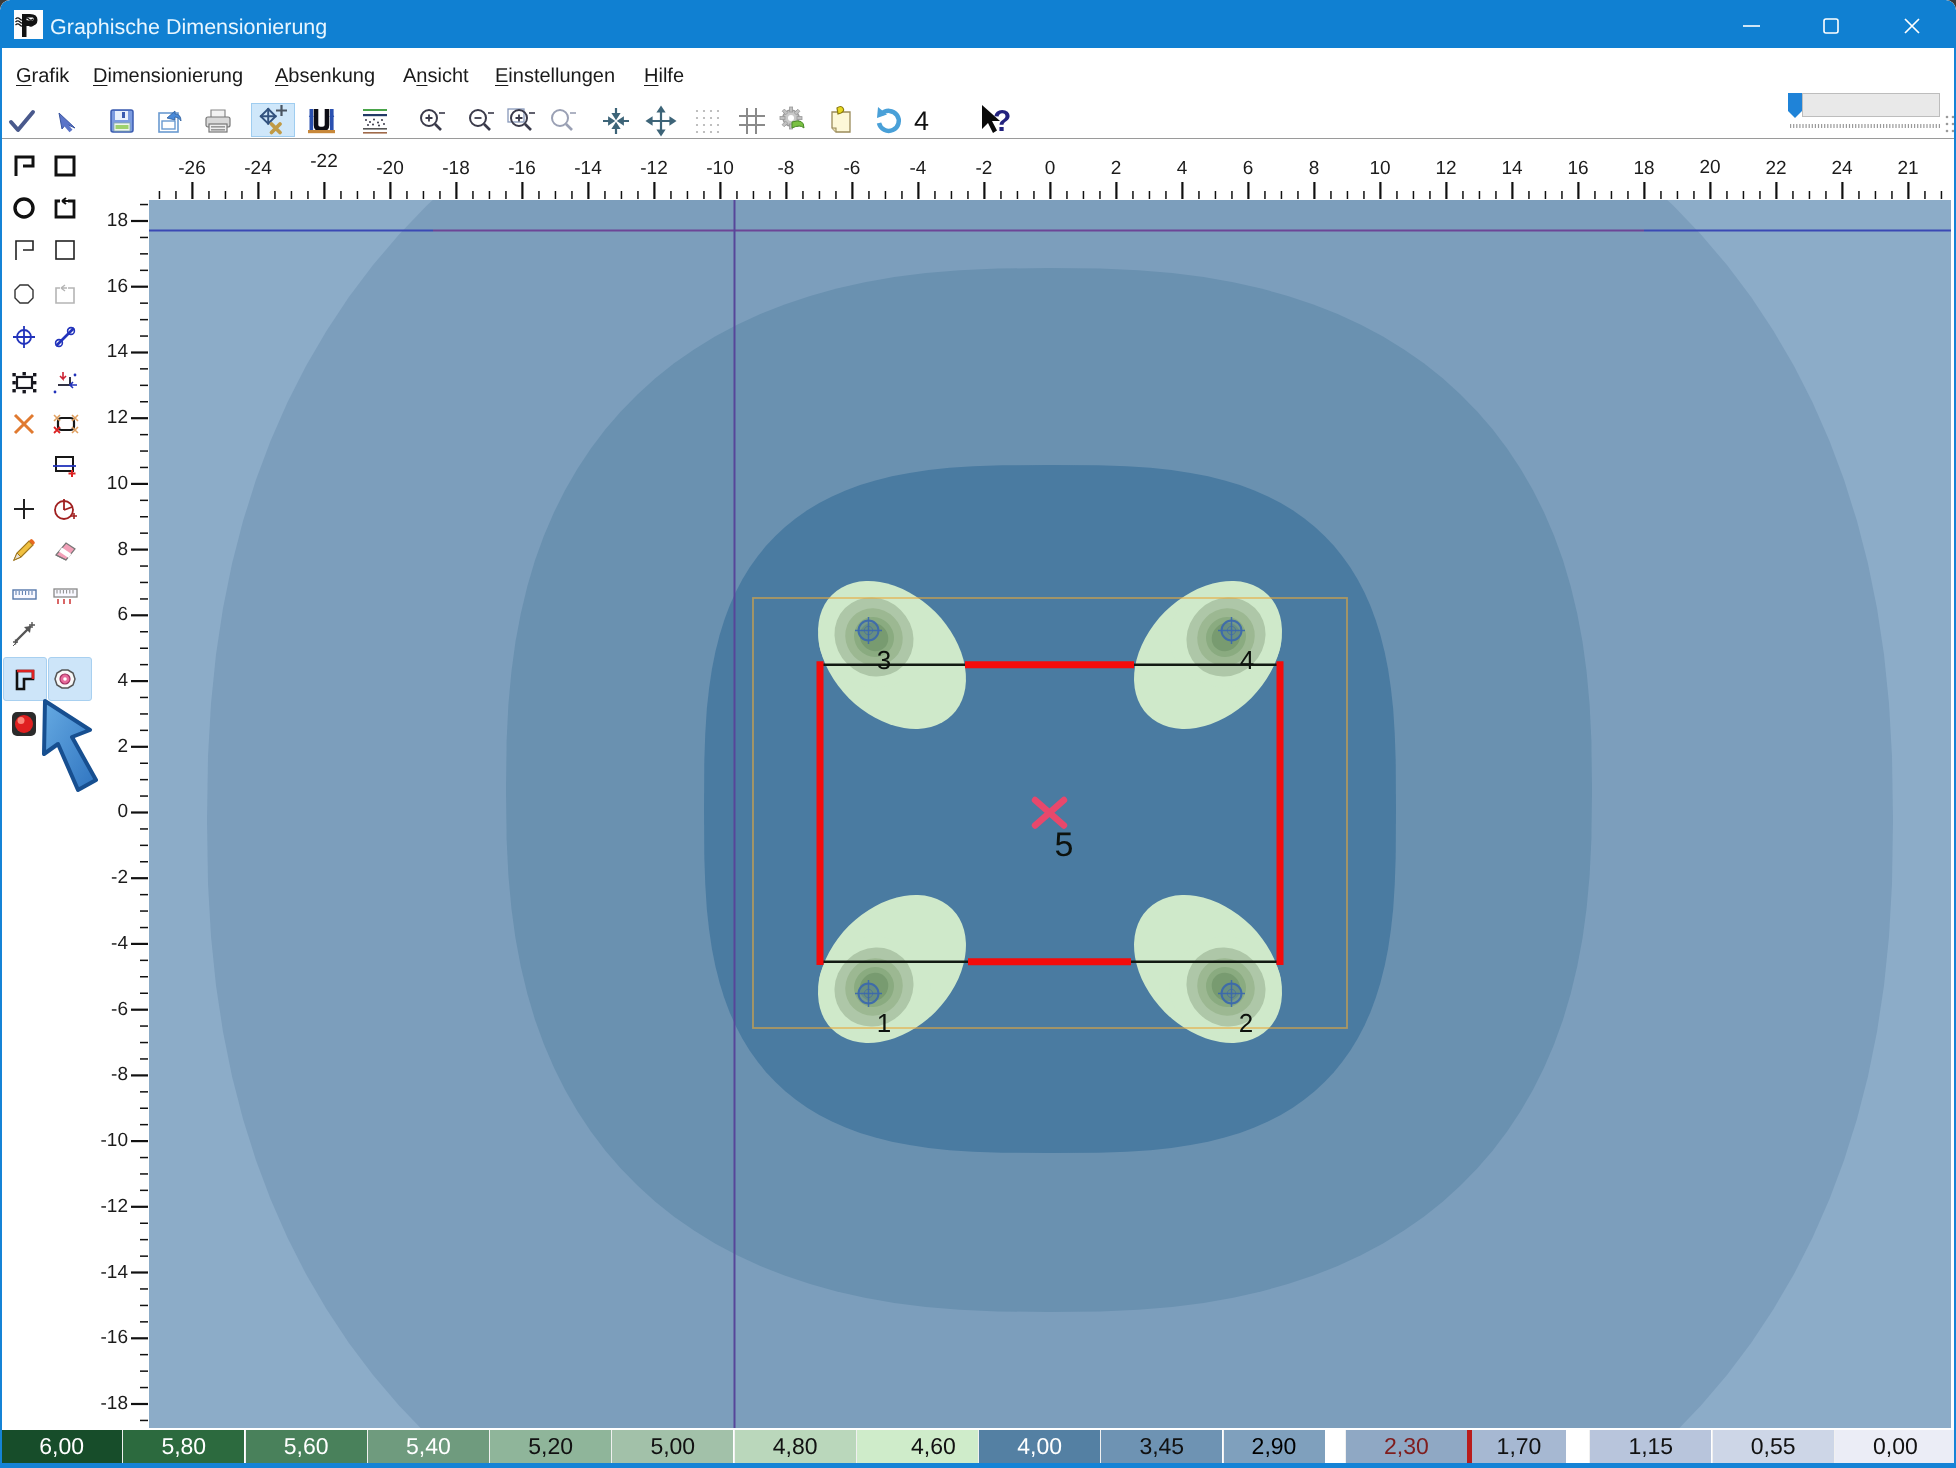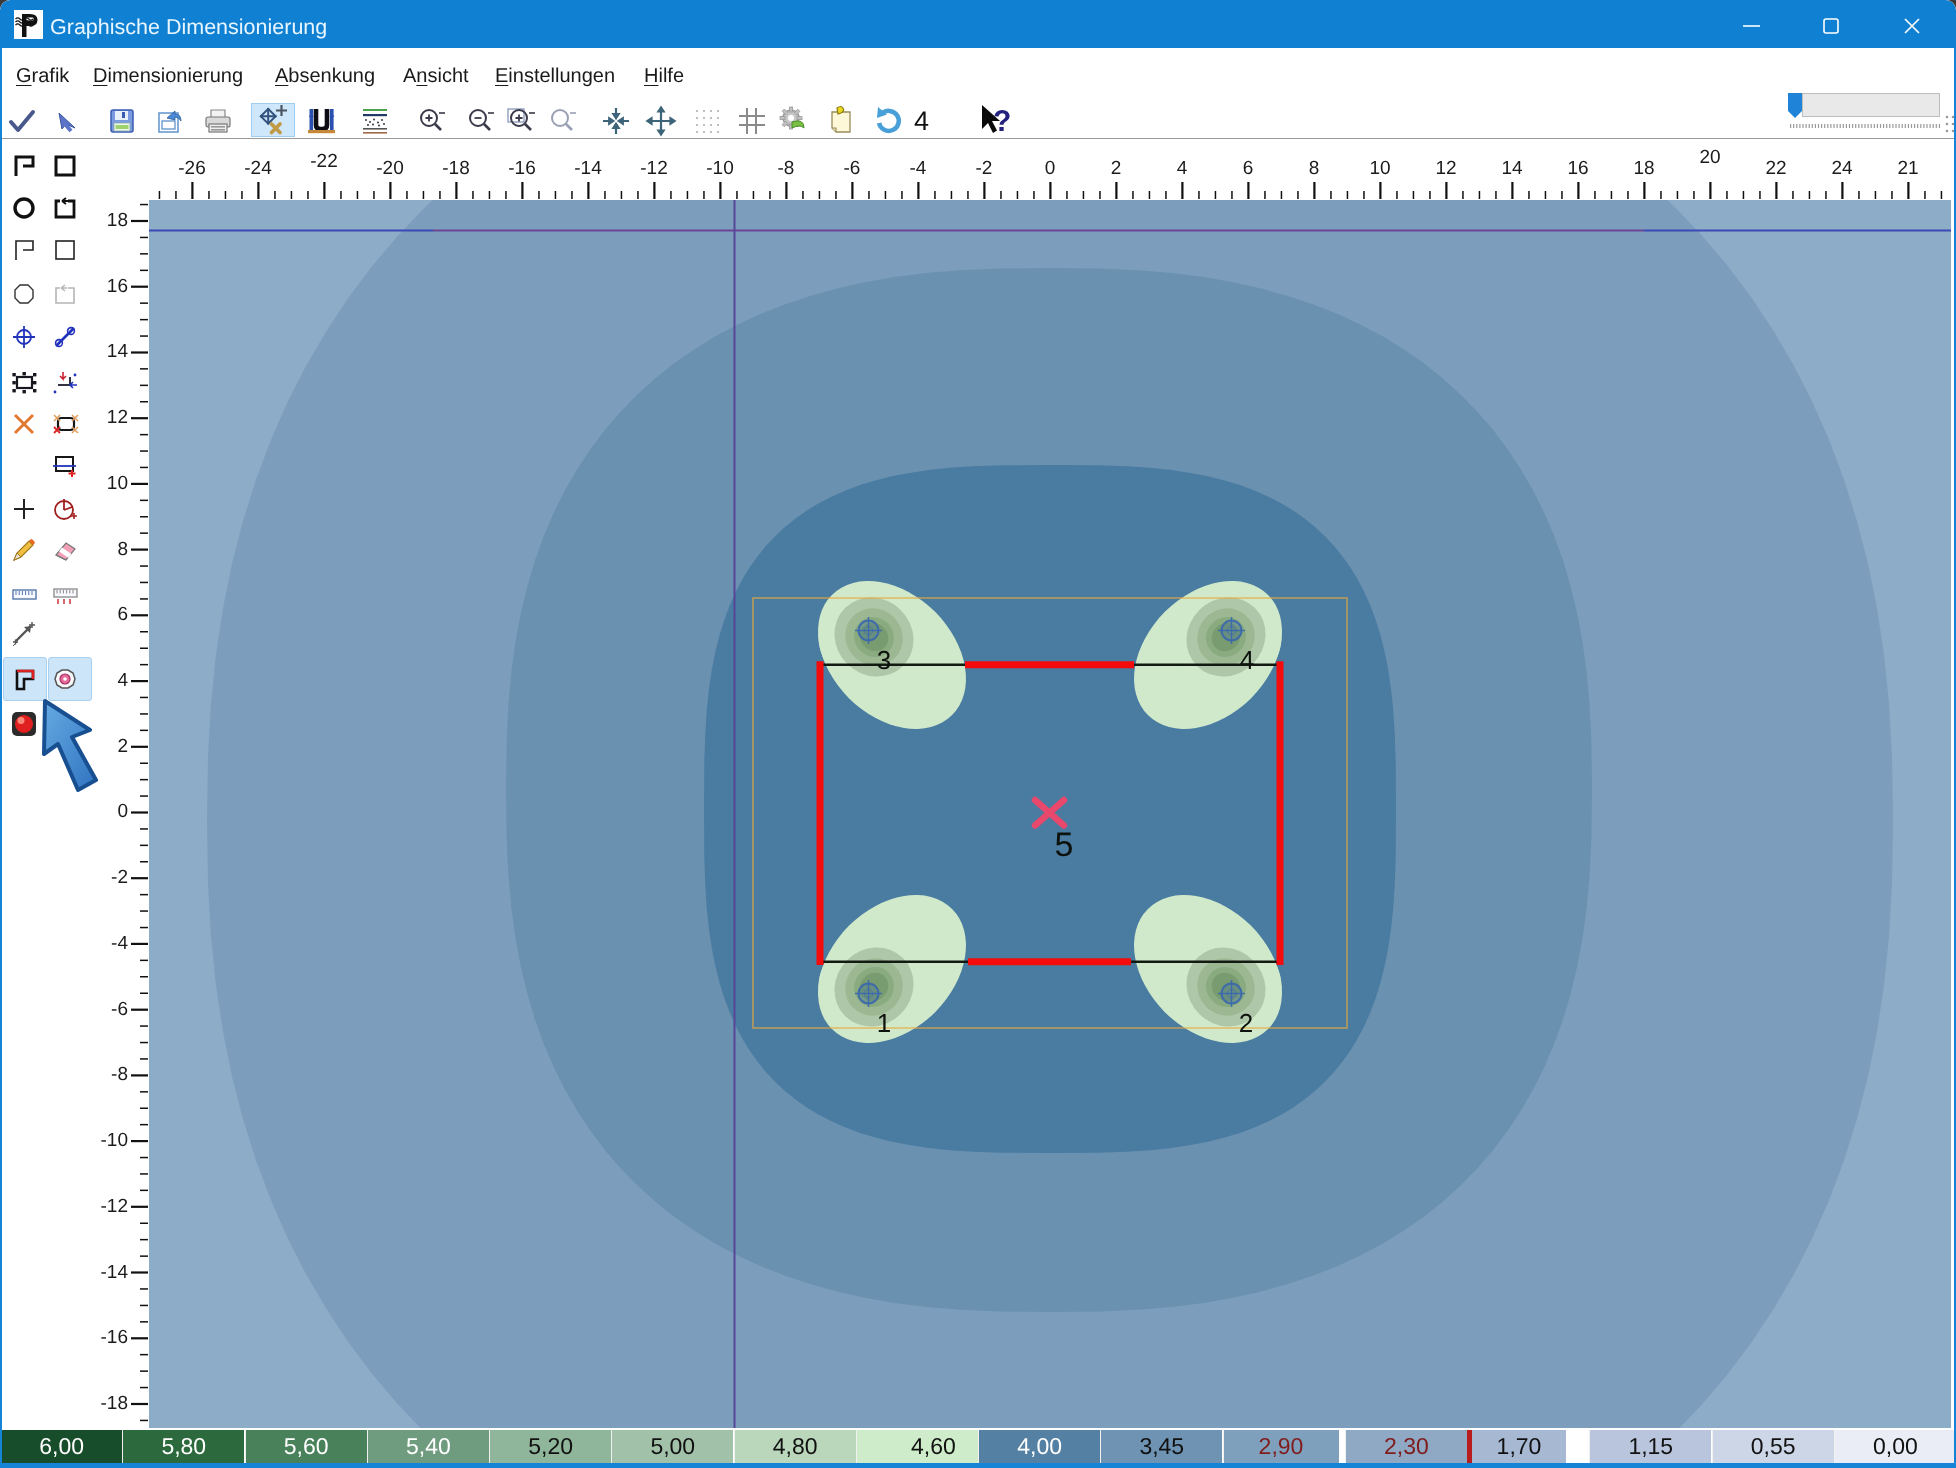--- a/index.html
+++ b/index.html
@@ -512,21 +512,21 @@
 <div class="hlab" style="left:946px;top:19px;">0</div>
 <div class="hlab" style="left:1012px;top:19px;">2</div>
 <div class="hlab" style="left:1078px;top:19px;">4</div>
 <div class="hlab" style="left:1144px;top:19px;">6</div>
 <div class="hlab" style="left:1210px;top:19px;">8</div>
 <div class="hlab" style="left:1276px;top:19px;">10</div>
 <div class="hlab" style="left:1342px;top:19px;">12</div>
 <div class="hlab" style="left:1408px;top:19px;">14</div>
 <div class="hlab" style="left:1474px;top:19px;">16</div>
 <div class="hlab" style="left:1540px;top:19px;">18</div>
-<div class="hlab" style="left:1606px;top:8px;">20</div>
+<div class="hlab" style="left:1606px;top:18px;">20</div>
 <div class="hlab" style="left:1672px;top:19px;">22</div>
 <div class="hlab" style="left:1738px;top:19px;">24</div>
 <div class="hlab" style="left:1804px;top:19px;">21</div>
 </div>
 <div class="abs" style="left:100px;top:200px;width:49px;height:1228px;background:#fff;">
 <svg class="abs" style="left:0;top:0;" width="49" height="1228" viewBox="0 0 49 1228">
         <rect x="40" y="3.8" width="8" height="1.5" fill="#111"></rect>
         <rect x="31" y="19.9" width="17" height="2.2" fill="#111"></rect>
         <rect x="40" y="36.7" width="8" height="1.5" fill="#111"></rect>
         <rect x="40" y="53.1" width="8" height="1.5" fill="#111"></rect>
@@ -708,21 +708,21 @@
 <div class="cell" style="left:0.0px;width:122.2px;background:#174d2a;color:#fff;border-left:1px solid #f0f0f0;">6,00</div>
 <div class="cell" style="left:122.2px;width:122.2px;background:#2c6a3e;color:#fff;border-left:1px solid #f0f0f0;">5,80</div>
 <div class="cell" style="left:244.5px;width:122.2px;background:#49815b;color:#fff;border-left:1px solid #f0f0f0;">5,60</div>
 <div class="cell" style="left:366.8px;width:122.2px;background:#6f9b7e;color:#fff;border-left:1px solid #f0f0f0;">5,40</div>
 <div class="cell" style="left:489.0px;width:122.2px;background:#8fb59a;color:#111;border-left:1px solid #f0f0f0;">5,20</div>
 <div class="cell" style="left:611.2px;width:122.2px;background:#a2c1a9;color:#111;border-left:1px solid #f0f0f0;">5,00</div>
 <div class="cell" style="left:733.5px;width:122.2px;background:#bad7bb;color:#111;border-left:1px solid #f0f0f0;">4,80</div>
 <div class="cell" style="left:855.8px;width:122.2px;background:#cfecca;color:#111;border-left:1px solid #f0f0f0;padding-left:32px;">4,60</div>
 <div class="cell" style="left:978.0px;width:122.2px;background:#5480a3;color:#fff;border-left:1px solid #f0f0f0;">4,00</div>
 <div class="cell" style="left:1100.2px;width:122.2px;background:#6e93b3;color:#111;border-left:1px solid #f0f0f0;">3,45</div>
-<div class="cell" style="left:1222.5px;width:116px;background:#7fa0bd;color:#7f1d1d;border-left:1px solid #f0f0f0;">2,90</div>
+<div class="cell" style="left:1222.5px;width:102px;background:#7fa0bd;color:#000000;border-left:1px solid #f0f0f0;">2,90</div>
 <div class="cell" style="left:1344.8px;width:122.2px;background:#8fa8c4;color:#7f1d1d;border-left:1px solid #f0f0f0;">2,30</div>
 <div class="cell" style="left:1467.0px;width:99px;background:#a6b8d2;color:#111;border-left:5px solid #b91c1c;">1,70</div>
 <div class="cell" style="left:1589.2px;width:122.2px;background:#b8c5dc;color:#111;border-left:1px solid #f0f0f0;">1,15</div>
 <div class="cell" style="left:1711.5px;width:122.2px;background:#cdd6e7;color:#111;border-left:1px solid #f0f0f0;">0,55</div>
 <div class="cell" style="left:1833.8px;width:122.2px;background:#ebedf6;color:#111;border-left:1px solid #f0f0f0;">0,00</div>
 </div>
 <div class="abs" style="left:0;top:1463px;width:1956px;height:5px;background:#1583d6;"></div>
 <div class="abs" style="left:0;top:48px;width:2px;height:1420px;background:#1583d6;"></div>
 <div class="abs" style="left:1954px;top:48px;width:2px;height:1420px;background:#1583d6;"></div>
 </div>

